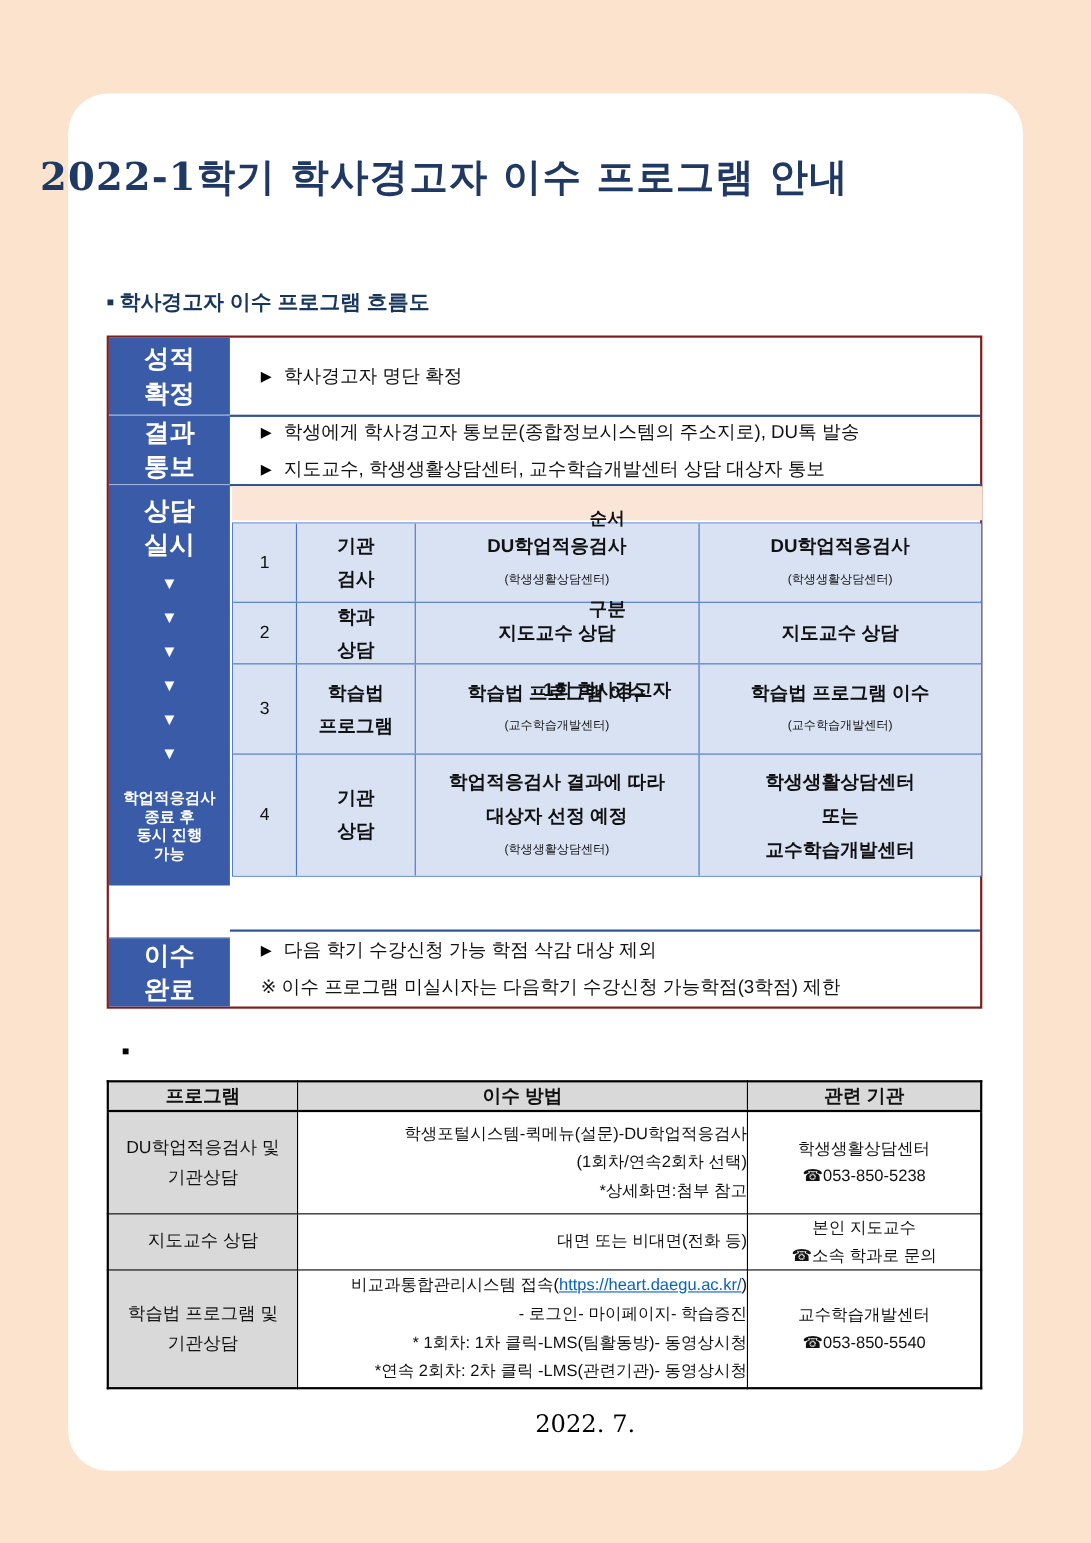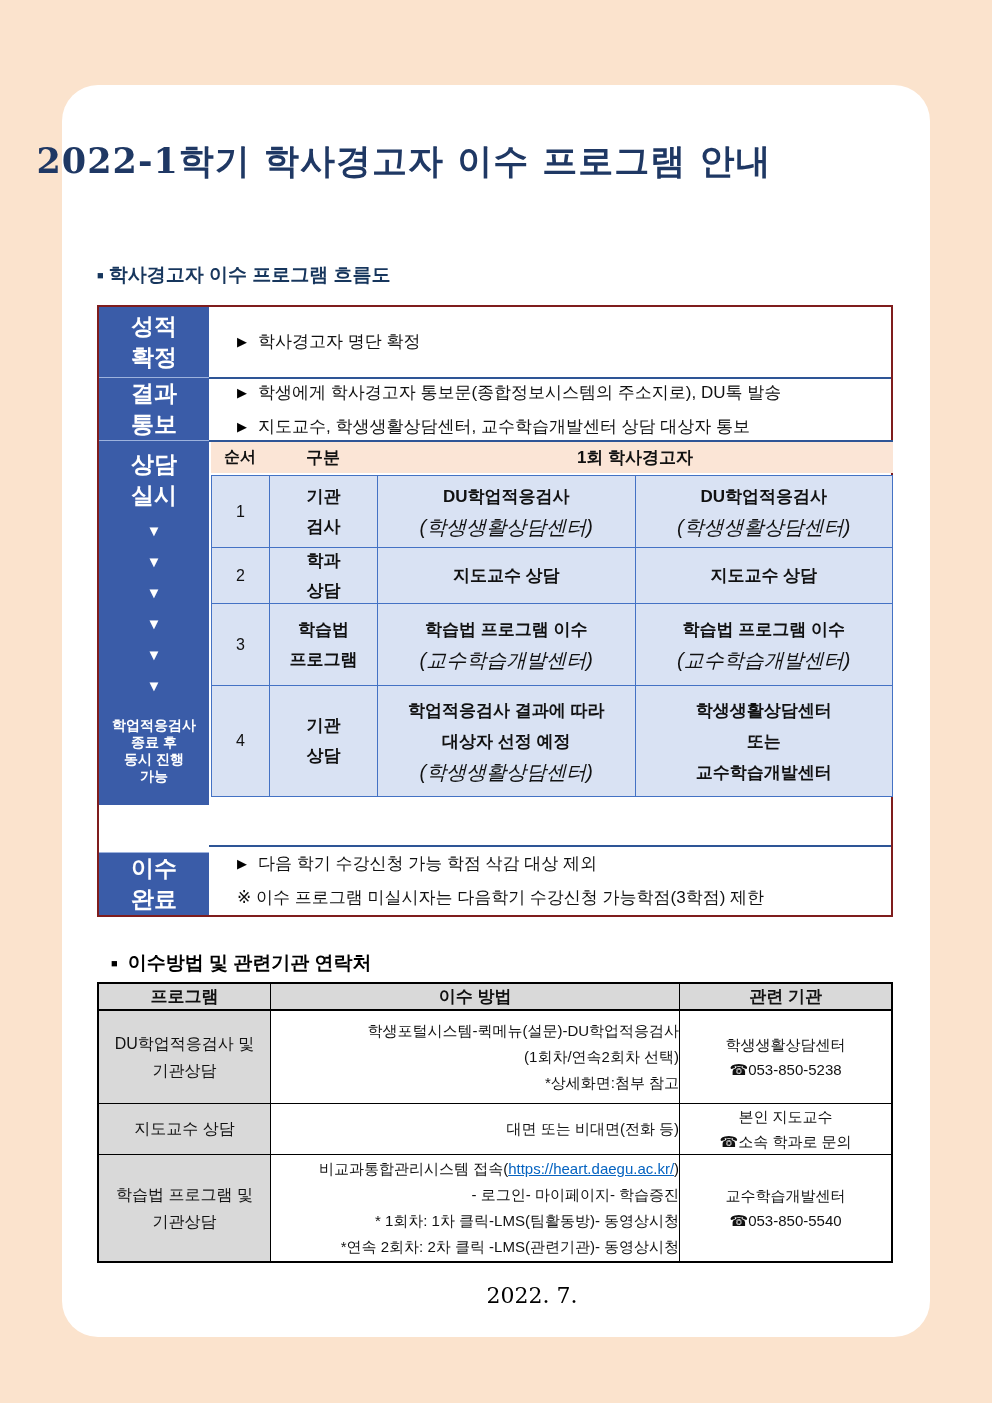--- a/index.html
+++ b/index.html
@@ -66,36 +66,36 @@
   }
   .side-note {
     font-weight:bold; font-size:14px; line-height:17px; margin-top:16px;
   }
   .r3 .fcontent { padding:0; justify-content:flex-start; }
 
   
   .stable { margin-left:2px; width:682px; }
   .sth {
     display:flex; background:#fbe5d6; height:31px;
-    font-weight:bold; font-size:16px; align-items:center; text-align:center;
+    font-weight:bold; font-size:16px; align-items:center; text-align:center;flex-direction:column;
   }
   .sbody { border:1px solid #4472c4; margin-top:2px; }
   .srow { display:flex; border-top:1px solid #4472c4; background:#d9e2f3; }
   .srow:first-child { border-top:none; }
   .scell {
     display:flex; flex-direction:column; align-items:center; justify-content:center;
     text-align:center; border-right:1px solid #4472c4; padding:4px 2px;
   }
   .scell:last-child { border-right:none; }
   .c-no  { width:58px;  flex:0 0 58px;  font-size:16px; }
   .c-ty  { width:108px; flex:0 0 108px; font-size:17px; font-weight:bold; line-height:30px; }
   .c-w   { flex:1; font-size:17px; font-weight:bold; line-height:31px; }
   .sth .c-no, .sth .c-ty { font-weight:bold; }
   .sr1 { height:71px; } .sr2 { height:56px; } .sr3 { height:82px; } .sr4 { height:111px; }
-  .paren { font-weight:400; font-size:20px;font-style:italic; }
+  .paren { font-weight:400; font-size:11px; }
 
   
   .contact {
     position:absolute; left:97px; top:982px; width:796px;
     border:2px solid #000; border-collapse:collapse;
     font-size:15px; background:#fff;
   }
   .contact th {
     background:#d9d9d9; font-weight:600; font-size:17px;
     border:1px solid #000; border-bottom:2px solid #000; height:27px;
@@ -259,21 +259,20 @@
       <div class="fline">
         <span>※ 이수 프로그램 미실시자는 다음학기 수강신청 가능학점(3학점) 제한</span>
       </div>
     </div>
   </div>
 
 </div>
 
 <div class="sec-head black">
   <span class="sq">■</span>
-  <span>이수방법 및 관련기관 연락처</span>
 </div>
 
 <table class="contact">
   <colgroup>
       <col class="col-prog">
       <col class="col-method">
       <col class="col-org">
     </colgroup>
   <tbody>
       <tr>

